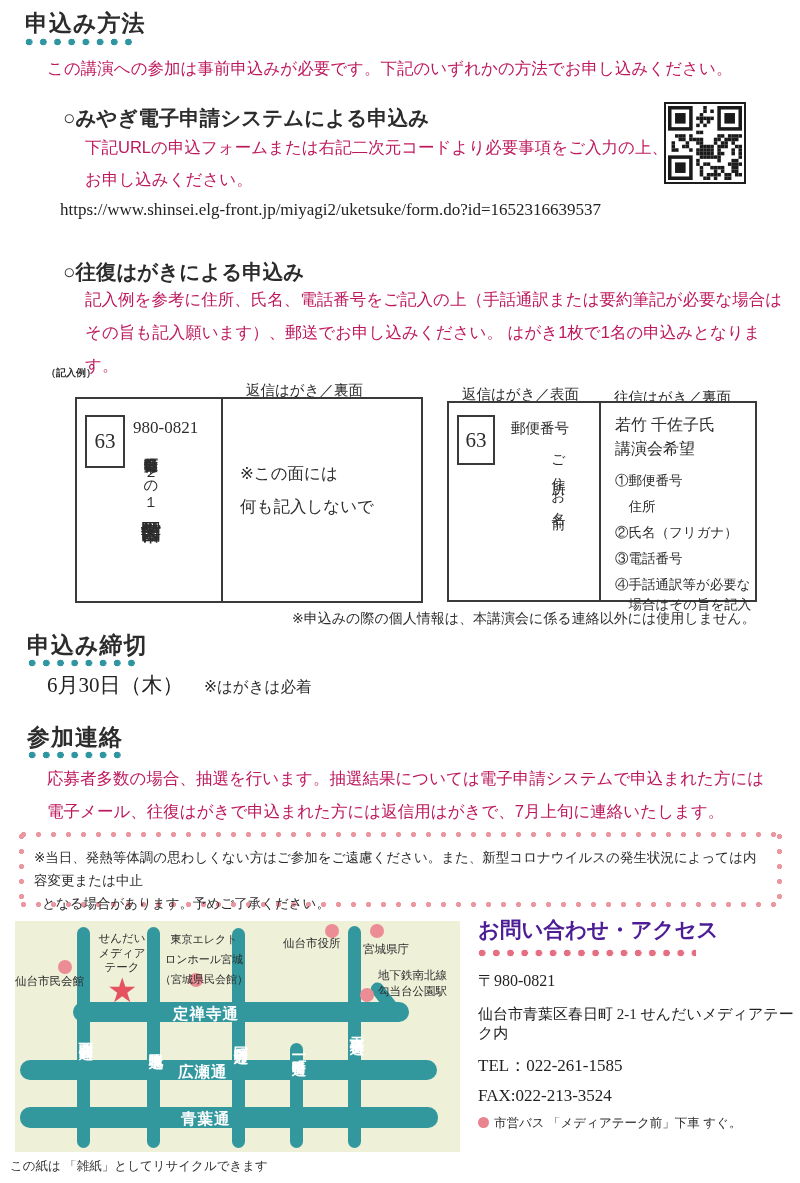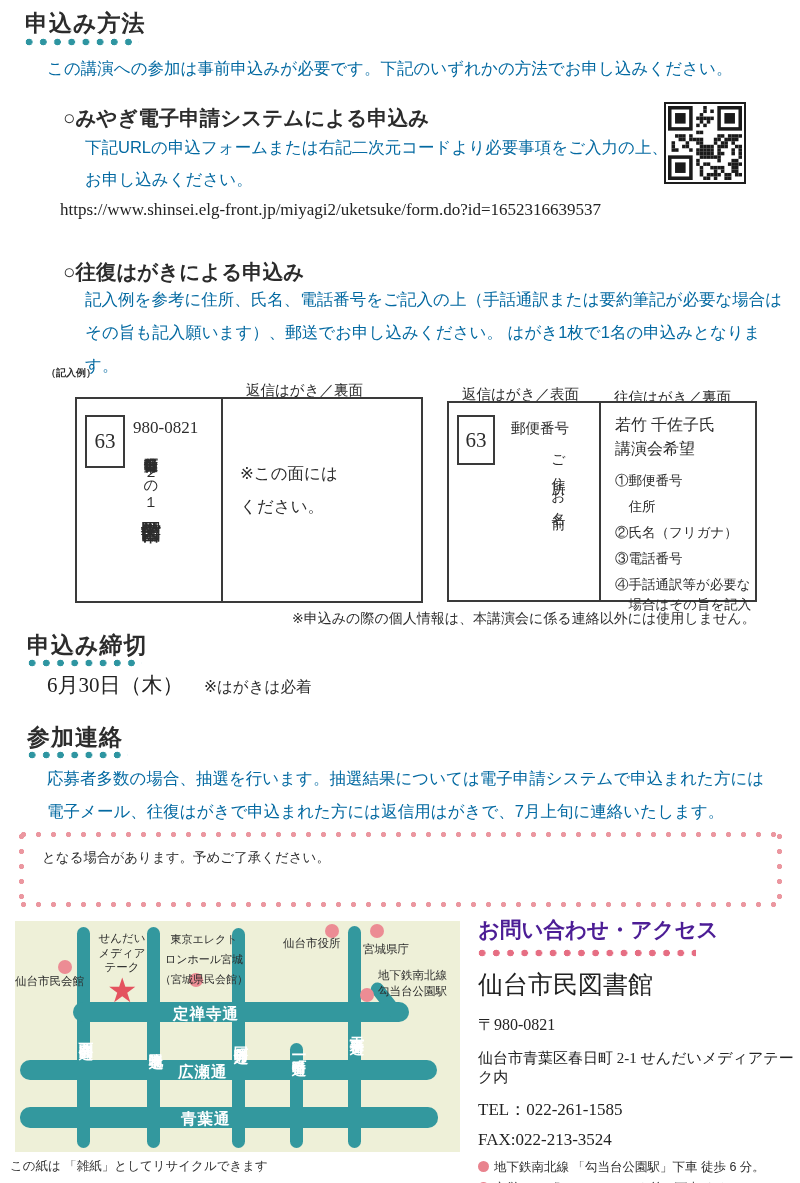--- a/index.html
+++ b/index.html
@@ -14,21 +14,21 @@
   
   .sec-title { font-size:23px; font-weight:600; color:#2c2c2c; letter-spacing:1px; }
   .dotline {
     height:8px; background-repeat:repeat-x;
     background-image:radial-gradient(circle at 4px 4px,#2e95a1 3.2px,transparent 3.6px);
     background-size:14.2px 8px;
   }
   .dotline--pink { background-image:radial-gradient(circle at 4px 4px,#e66e83 3.2px,transparent 3.6px); }
 
   .h2circ { font-size:20.5px; font-weight:600; color:#2c2c2c; }
-  .bodytext { font-size:16.5px; line-height:33px; color:#0369a1; }
+  .bodytext { font-size:16.5px; line-height:33px; color:#be185d; }
 
   
   .qr { width:82px; height:82px; border:2px solid #1d1d1d; background:#fff; padding:2px; }
 
   
   .pc-header { font-size:14.5px; color:#2c2c2c; }
   .pcbox { border:2px solid #3a3a3a; background:#fff; display:flex; }
   .pc-cell-l { border-right:2px solid #3a3a3a; position:relative; height:100%; }
   .pc-cell-r { position:relative; flex:1; }
   .stamp { position:absolute; border:2px solid #3a3a3a; display:flex; align-items:center; justify-content:center;
@@ -237,21 +237,21 @@
     <div class="abs serif" style="left:56px;top:19px;font-size:17px;">980-0821</div>
     <div class="vrt" style="top:48px;left:50px;height:152px;">
       <span style="font-size:14.5px;margin-left:10px;">仙台市青葉区春日町</span>
       <span style="font-size:14.5px;margin-left:12px;padding-top:5px;">２の１</span>
       <span style="font-size:20.5px;margin-left:10px;">仙台市民図書館</span>
     </div>
   </div>
   <div class="pc-cell-r">
     <div class="pc1-note" style="padding:58px 0 0 17px;">
       <div>※この面には</div>
-      <div>ください。</div>
+      <div>何も記入しないで</div>
     </div>
   </div>
 </div>
 
 <div class="abs pc-header serif" style="left:462px;top:385px;">返信はがき／表面</div>
 <div class="abs pc-header serif" style="left:614px;top:388px;">往信はがき／裏面</div>
 
 <div class="abs pcbox" style="left:447px;top:401px;width:310px;height:201px;">
   <div class="pc-cell-l serif" style="width:152px;">
     <div class="stamp" style="left:8px;top:12px;width:38px;height:50px;">63</div>
@@ -282,20 +282,21 @@
 <div class="abs" style="left:47px;top:671px;">
   <span class="serif" style="font-size:21px;color:#222;">6月30日（木）</span>
   <span style="font-size:15.5px;margin-left:16px;">※はがきは必着</span>
 </div>
 
 <h1 class="abs sec-title" style="left:27px;top:722px;">参加連絡</h1>
 <div class="abs dotline" style="left:28px;top:751px;width:100px;"></div>
 <p class="abs bodytext" style="left:47px;top:762px;width:730px;">応募者多数の場合、抽選を行います。抽選結果については電子申請システムで申込まれた方には電子メール、往復はがきで申込まれた方には返信用はがきで、7月上旬に連絡いたします。</p>
 
 <div class="abs caution" style="left:18px;top:831px;width:765px;height:77px;">
+  <div>※当日、発熱等体調の思わしくない方はご参加をご遠慮ください。また、新型コロナウイルスの発生状況によっては内容変更または中止</div>
   <div style="padding-left:8px;">となる場合があります。予めご了承ください。</div>
 </div>
 
 <div class="abs map" style="left:15px;top:921px;width:445px;height:231px;">
 
   <div class="road rv" style="left:62px;top:6px;height:221px;"></div>
   <div class="road rv" style="left:132px;top:6px;height:221px;"></div>
   <div class="road rv" style="left:217px;top:7px;height:220px;"></div>
   <div class="road rv" style="left:275px;top:122px;height:105px;"></div>
   <div class="road rv" style="left:333px;top:5px;height:222px;"></div>
@@ -330,31 +331,26 @@
 （宮城県民会館）</div>
   <div class="poi" style="left:268px;top:15px;">仙台市役所</div>
   <div class="poi" style="left:348px;top:21px;">宮城県庁</div>
   <div class="poi" style="left:363px;top:46px;line-height:16px;">地下鉄南北線
 勾当台公園駅</div>
 </div>
 
 <div class="abs access" style="left:478px;top:915px;">
   <div class="access-title">お問い合わせ・アクセス</div>
   <div class="dotline dotline--pink" style="width:218px;margin-top:5px;"></div>
-  <div class="access-name serif">仙台市民図書館</div>
   <div class="access-line serif" style="font-size:16px;margin-top:14px;">〒980-0821</div>
   <div class="access-line serif" style="font-size:15px;margin-top:13px;">仙台市青葉区春日町 2-1 せんだいメディアテーク内</div>
   <div class="access-line serif" style="font-size:17px;margin-top:11px;">TEL：022-261-1585</div>
   <div class="access-line serif" style="font-size:17px;margin-top:9px;">FAX:022-213-3524</div>
   <div style="margin-top:9px;">
     <div class="abullet">
       <span class="bdot"></span>
-      <span class="txt">地下鉄南北線 「勾当台公園駅」下車 徒歩 6 分。</span>
-    </div>
-    <div class="abullet">
-      <span class="bdot"></span>
       <span class="txt">市営バス 「メディアテーク前」下車 すぐ。</span>
     </div>
   </div>
 
 </div>
 
 <div class="abs" style="left:10px;top:1158px;font-size:12.5px;color:#333;">この紙は 「雑紙」としてリサイクルできます</div>
 
 </body></html>

